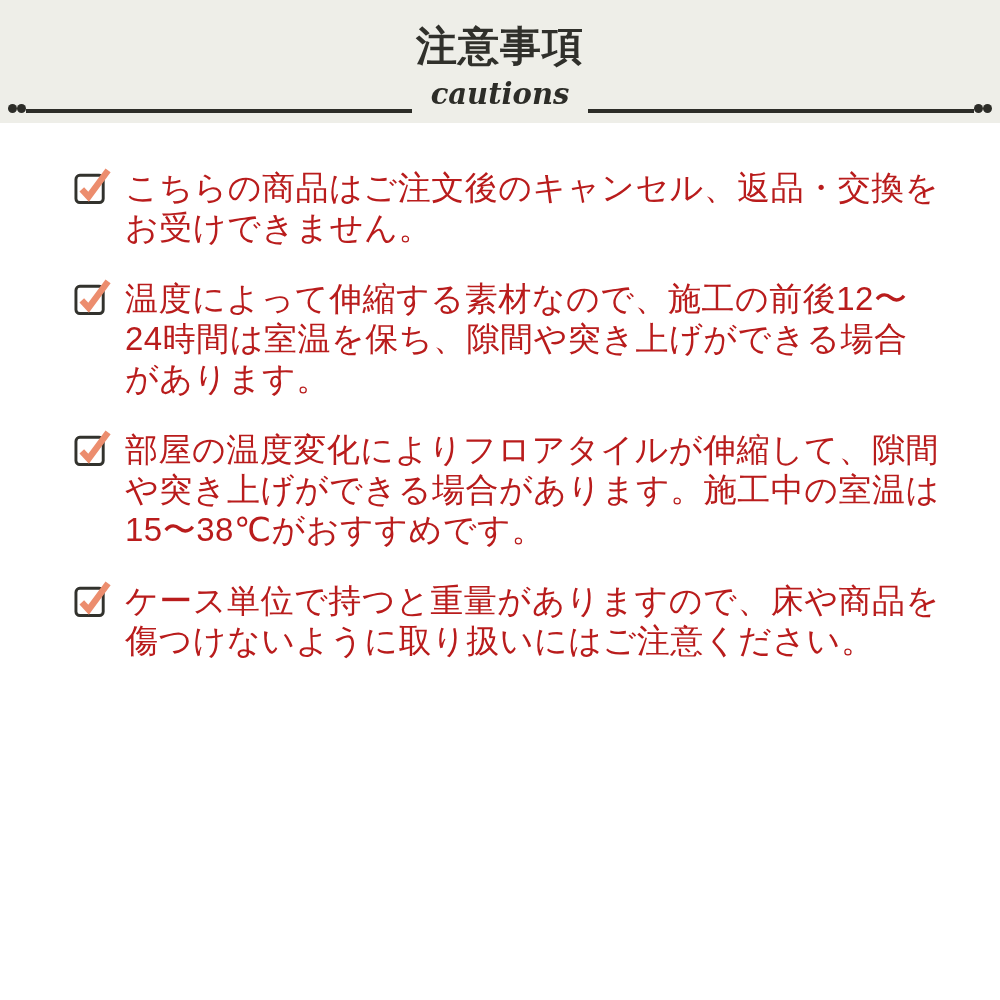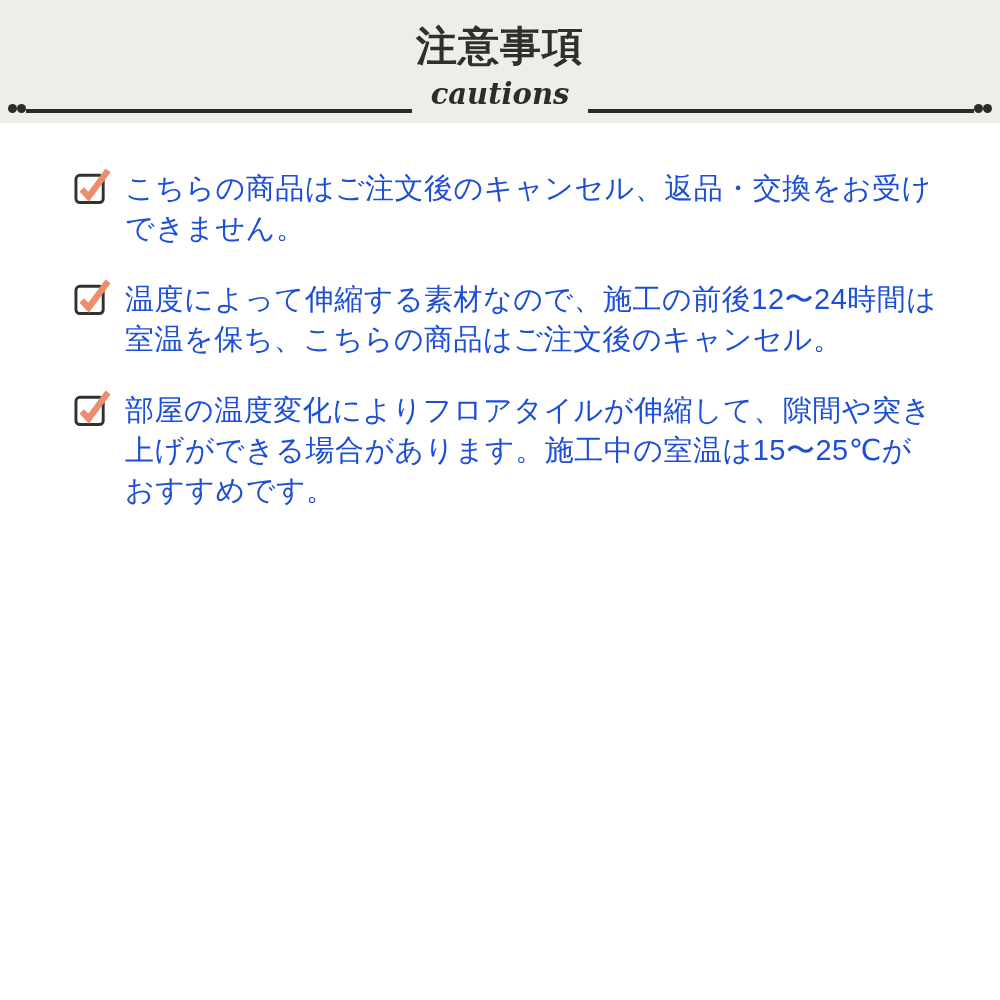--- a/index.html
+++ b/index.html
@@ -76,24 +76,24 @@
   .checkbox {
     flex: none;
     width: 37px;
     height: 38px;
     margin-top: -1px;
   }
   .checkbox svg { display: block; width: 37px; height: 38px; }
   .text {
     margin: 0 0 0 14px;
     flex: 1;
-    font-size: 29px;
+    font-size: 33px;
     line-height: 40px;
     letter-spacing: 0.5px;
-    color: #1d4ed8;
+    color: #b91c1c;
     font-weight: 500;
   }
 </style>
 </head>
 <body>
 
 <div class="page">
 
   <header class="header">
     <h1 class="title">注意事項</h1>
@@ -120,31 +120,40 @@
       <p class="text">こちらの商品はご注文後のキャンセル、返品・交換をお受けできません。</p>
     </div>
 
     <div class="item">
       <span class="checkbox">
         <svg viewBox="0 0 38 38" xmlns="http://www.w3.org/2000/svg">
           <rect x="2" y="8" width="28" height="28" rx="4" fill="#ffffff" stroke="#32322d" stroke-width="3"></rect>
           <polyline points="8,22.5 15,30 35,3" fill="none" stroke="#ec8d6e" stroke-width="6.5"></polyline>
         </svg>
       </span>
-      <p class="text">温度によって伸縮する素材なので、施工の前後12〜24時間は室温を保ち、こちらの商品はご注文後のキャンセル。</p>
+      <p class="text">温度によって伸縮する素材なので、施工の前後12〜24時間は室温を保ち、隙間や突き上げができる場合があります。</p>
     </div>
 
     <div class="item">
       <span class="checkbox">
         <svg viewBox="0 0 38 38" xmlns="http://www.w3.org/2000/svg">
           <rect x="2" y="8" width="28" height="28" rx="4" fill="#ffffff" stroke="#32322d" stroke-width="3"></rect>
           <polyline points="8,22.5 15,30 35,3" fill="none" stroke="#ec8d6e" stroke-width="6.5"></polyline>
         </svg>
       </span>
-      <p class="text">部屋の温度変化によりフロアタイルが伸縮して、隙間や突き上げができる場合があります。施工中の室温は15〜25℃がおすすめです。</p>
+      <p class="text">部屋の温度変化によりフロアタイルが伸縮して、隙間や突き上げができる場合があります。施工中の室温は15〜38℃がおすすめです。</p>
     </div>
 
 
+    <div class="item">
+      <span class="checkbox">
+        <svg viewBox="0 0 38 38" xmlns="http://www.w3.org/2000/svg">
+          <rect x="2" y="8" width="28" height="28" rx="4" fill="#ffffff" stroke="#32322d" stroke-width="3"></rect>
+          <polyline points="8,22.5 15,30 35,3" fill="none" stroke="#ec8d6e" stroke-width="6.5"></polyline>
+        </svg>
+      </span>
+      <p class="text">ケース単位で持つと重量がありますので、床や商品を傷つけないように取り扱いにはご注意ください。</p>
+    </div>
 
 
 
   </main>
 </div>
 
 </body></html>

